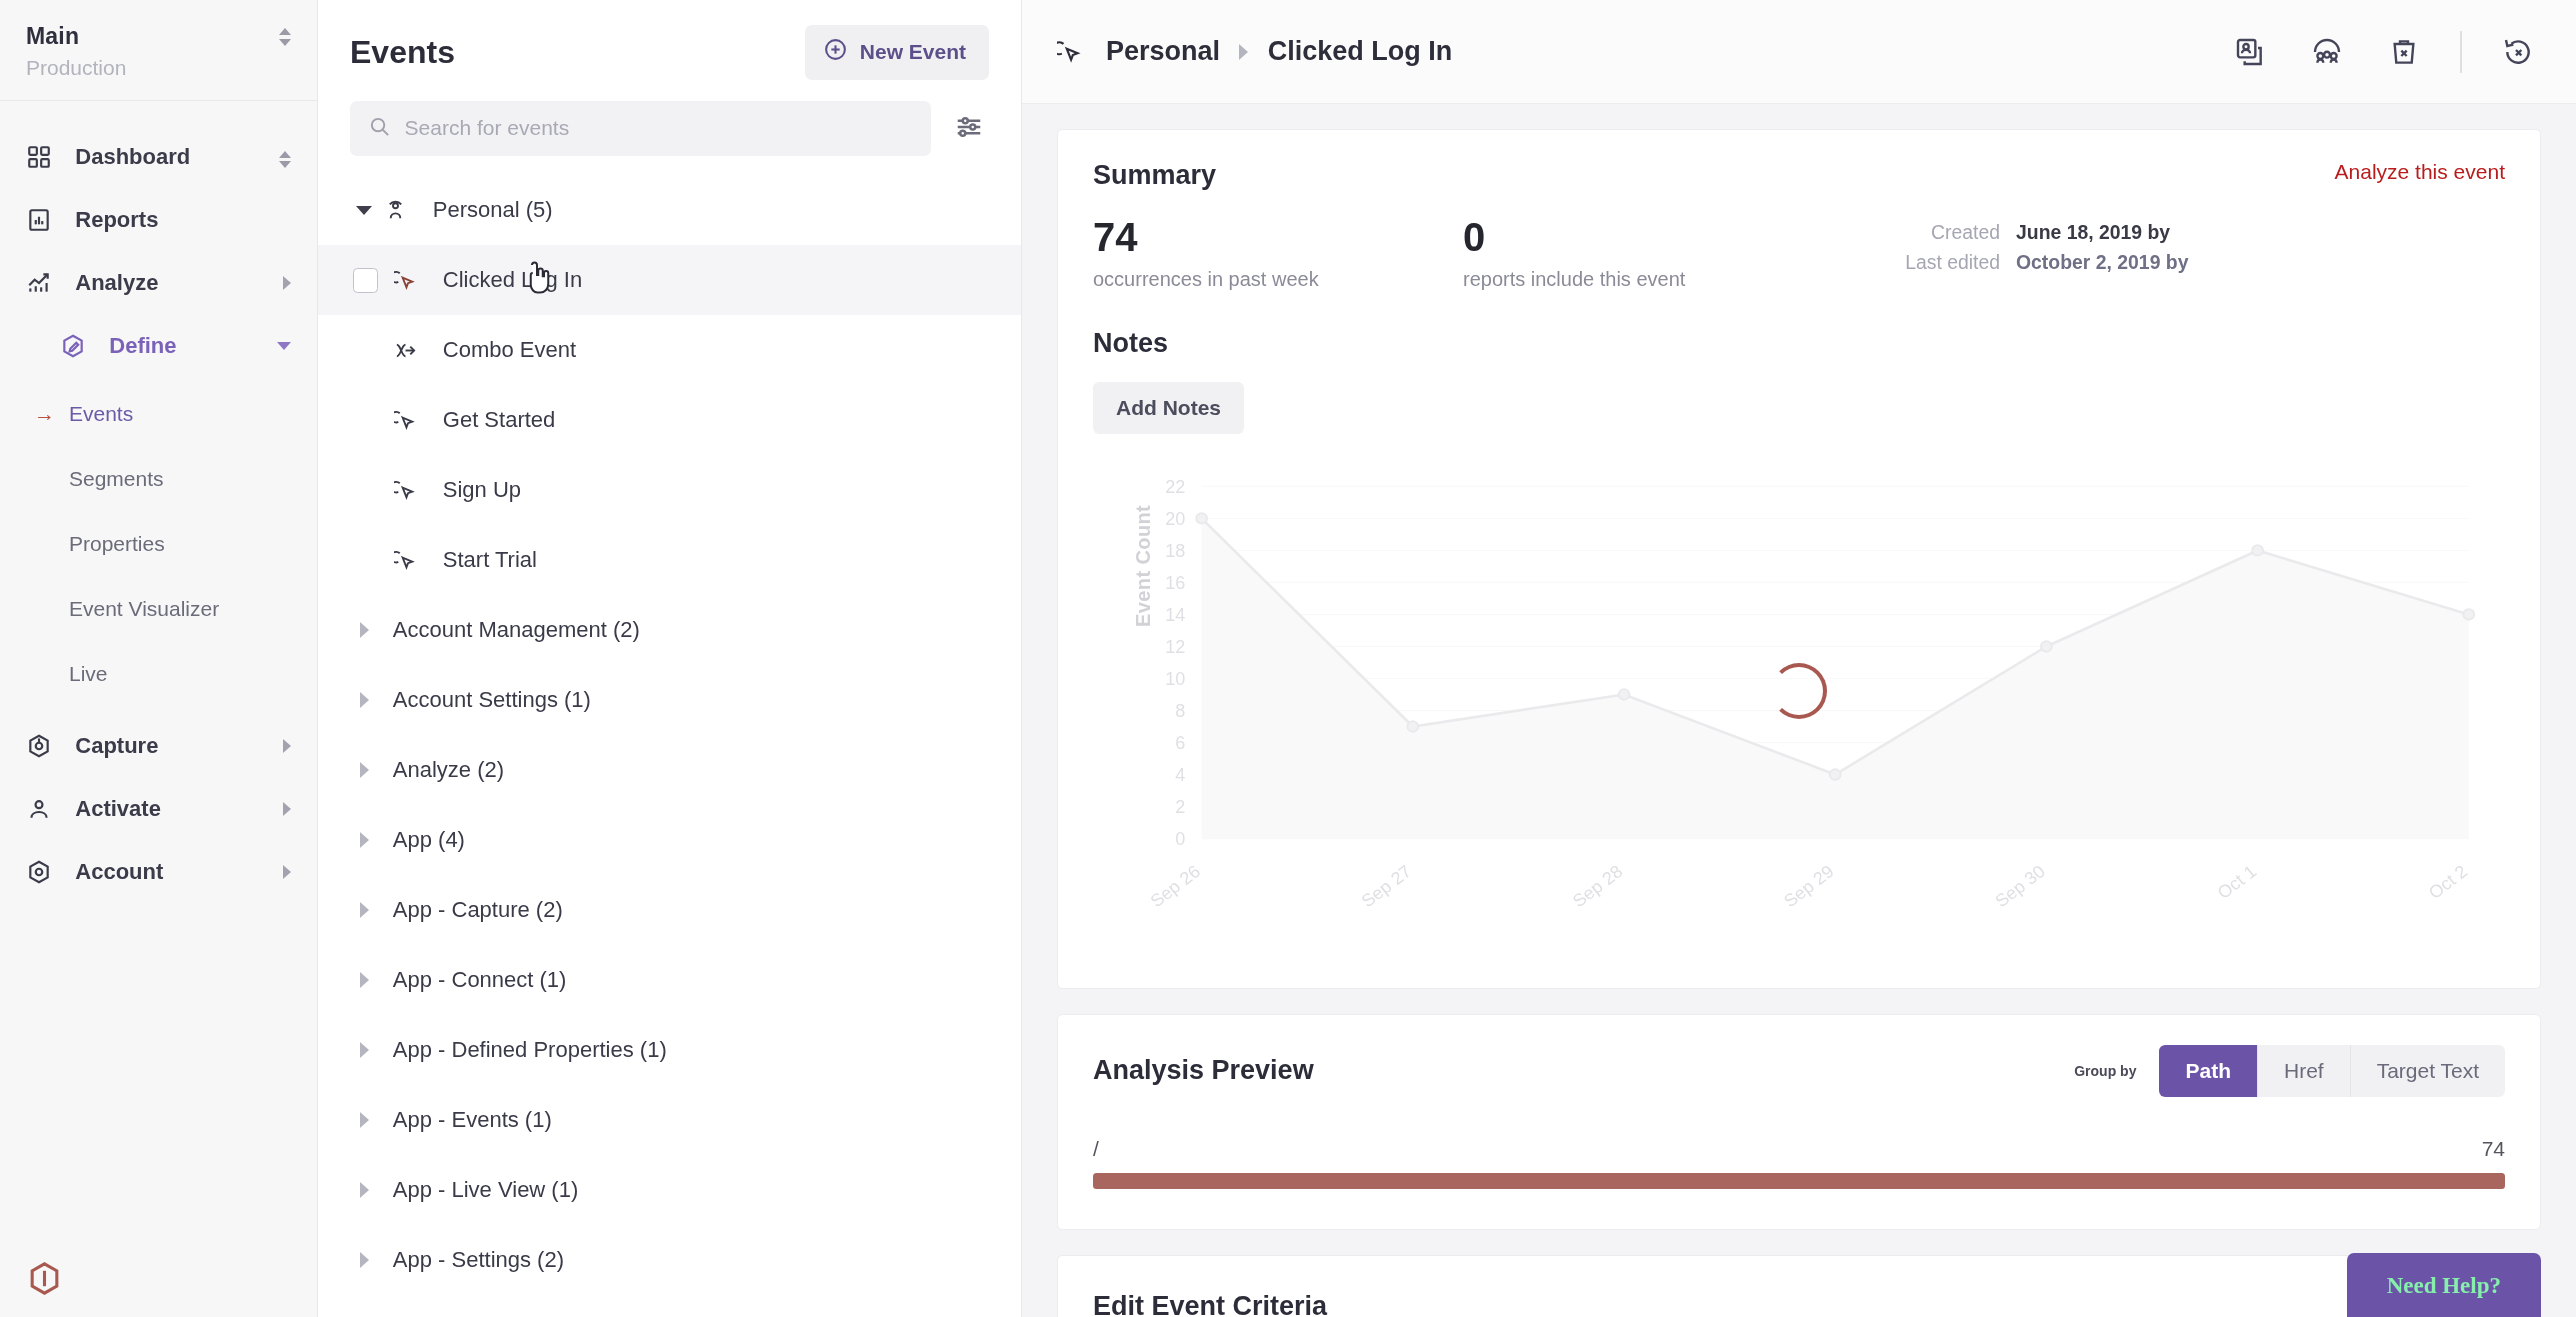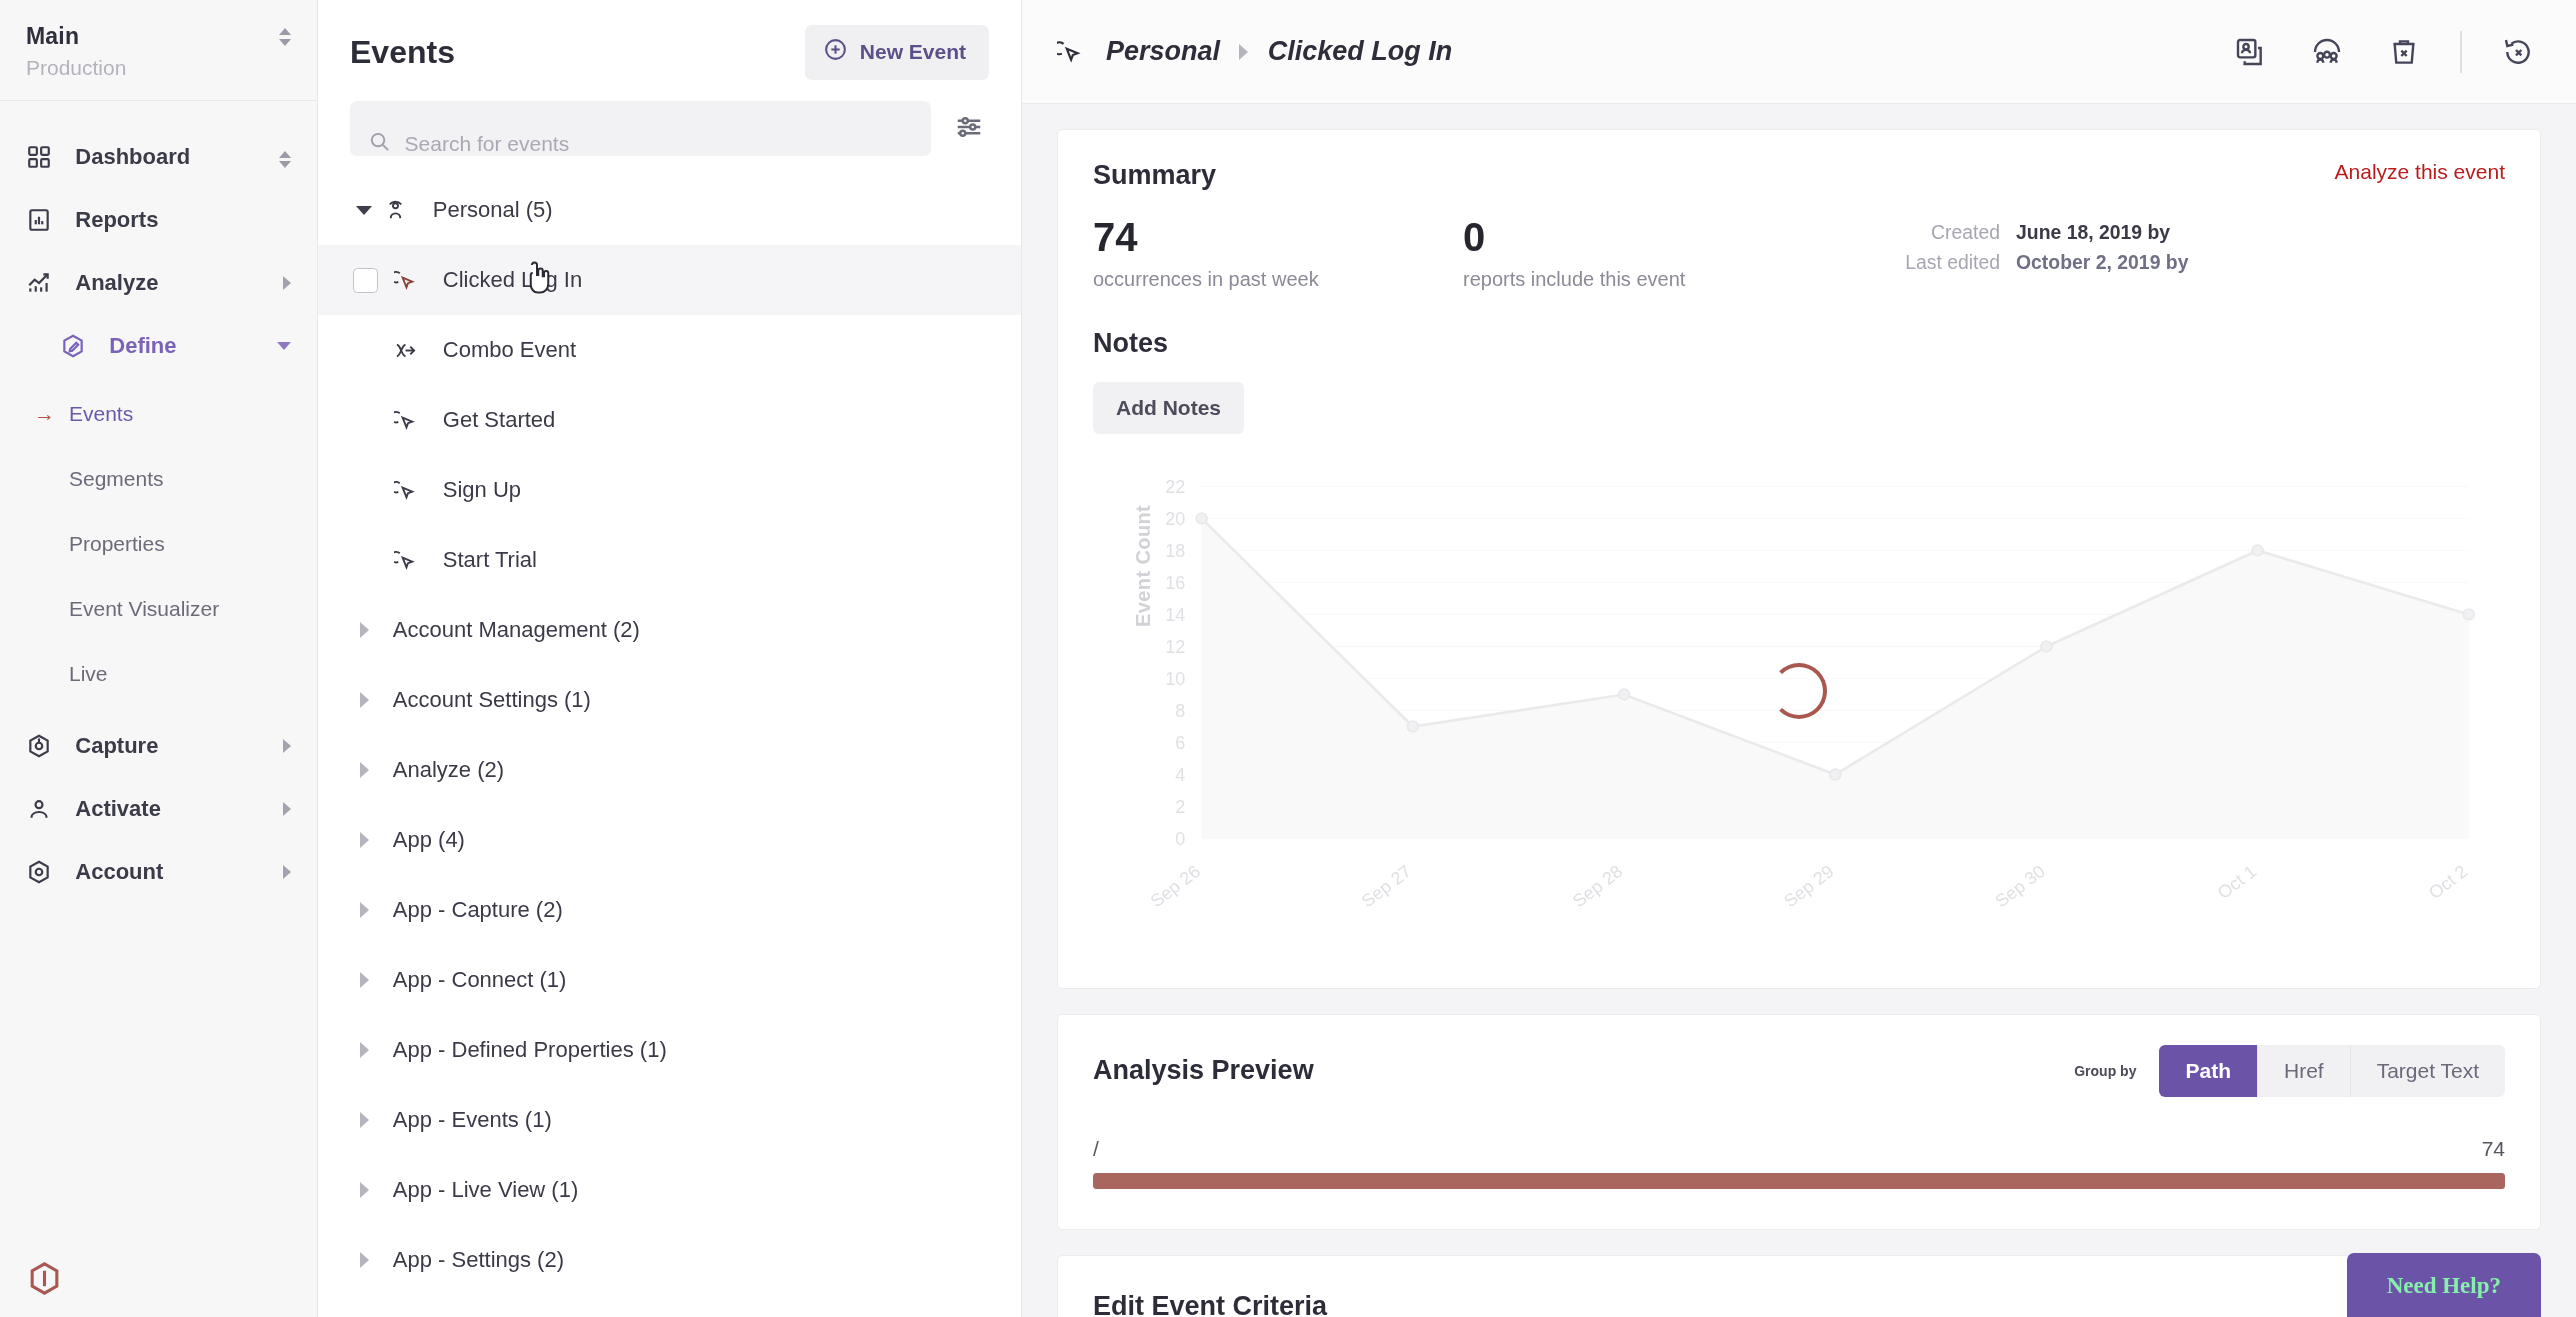--- a/index.html
+++ b/index.html
@@ -81,21 +81,21 @@
   .ev-title { font-size: 32px; font-weight: bold; color: #2d2d3a; }
   .new-event-btn {
     display:flex; align-items:center; gap: 12.3px;
     background: #f0f0f2; border-radius: 7px;
     padding: 12.3px 23px 12.3px 17.6px;
     font-size: 21px; color: #5c4f8a; font-weight: bold;
     cursor: pointer; border: none;
   }
   .ev-search-row { display: flex; align-items: center; gap: 17.6px; padding: 5.3px 32px 19.4px 32px; }
   .search-wrap {
-    flex: 1; display:flex; align-items:flex-end; gap:14px;
+    flex: 1; display:flex; align-items:center; gap:14px;
     background: #f2f2f4; border-radius: 7px; height: 55px; padding: 0 17.6px;
   }
   .search-wrap input {
     border: none; background: transparent; outline: none;
     font-size: 21px; color: #58586a; width: 100%;
     font-family: "Liberation Sans", sans-serif;
   }
   .search-wrap input::placeholder { color: #a9a9b5; }
   .filter-btn { cursor: pointer; padding: 5.3px; }
 
@@ -120,21 +120,20 @@
   .tree-row .txt { margin-left: 8.8px; }
 
   
   .main { flex: 1; height: 100%; background: #f4f4f6; display:flex; flex-direction:column; overflow:hidden; position:relative;}
   .main-head {
     height: 104px; background: #fbfbfc;
     display:flex; align-items:center; justify-content: space-between;
     padding: 0 37px 0 35px;
     border-bottom: 0.9px solid #ececef;
     flex: 0 0 104px;
-    font-style: italic;
   }
   .crumbs { display:flex; align-items:center; gap: 19.4px; }
   .crumb-ic { margin-right: 3.5px; display:flex; align-items:center; }
   .crumb { font-size: 27px; font-weight: bold; color: #2e2e3b; cursor:pointer; }
   .crumb-sep { width:0;height:0;border-top:8px solid transparent;border-bottom:8px solid transparent;border-left:9.7px solid #b5b5c0; }
   .crumb.current { cursor: default; }
   .head-actions { display:flex; align-items:center; gap: 35px; }
   .head-actions .sep { width: 1.8px; height: 42px; background: #dedee3; }
   .ico-btn { cursor:pointer; display:flex; align-items:center; justify-content:center; width: 42px; height: 42px;}
 

